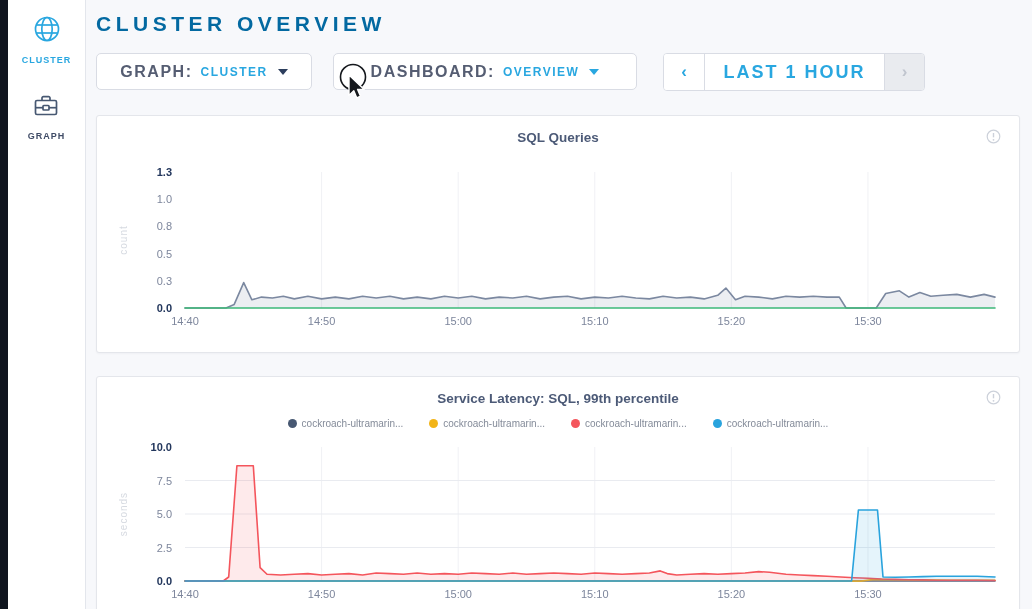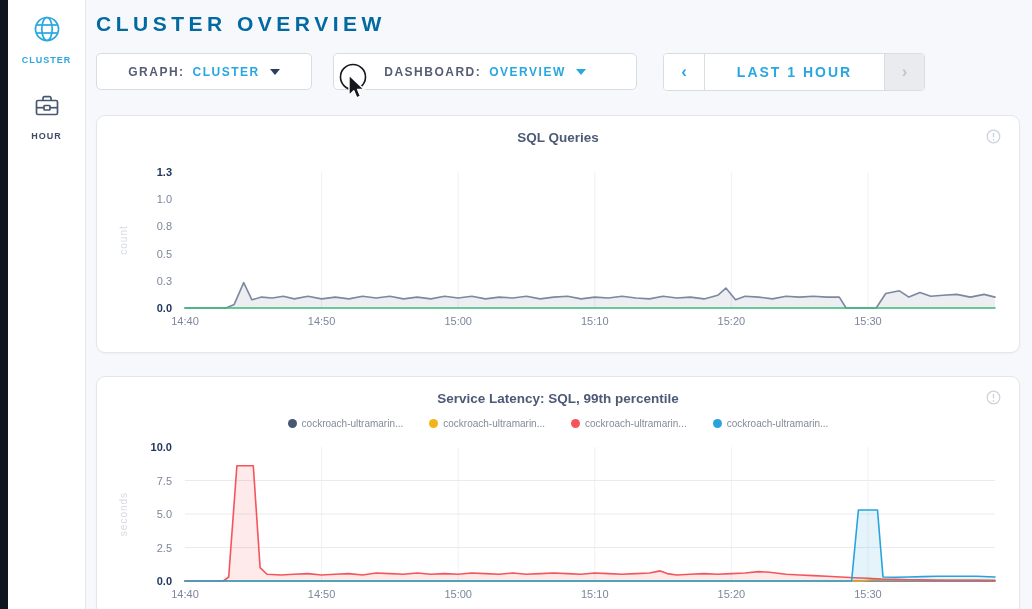--- a/index.html
+++ b/index.html
@@ -35,42 +35,42 @@
   }
 
   
   .controls { display: flex; margin-top: 17px; align-items: stretch; }
   .dd-box {
     height: 37px; background: #fff; border: 1px solid #d9dce4; border-radius: 5px;
     display: flex; align-items: center; justify-content: center; cursor: pointer;
   }
   .dd-graph { width: 216px; }
   .dd-dashboard { width: 304px; margin-left: 21px; }
-  .dd-label { font-size: 12px; font-weight: 700; letter-spacing: 1.5px; color: #555d72; }
+  .dd-label { font-size: 16px; font-weight: 700; letter-spacing: 1.5px; color: #555d72; }
   .dd-value { font-size: 12px; font-weight: 700; letter-spacing: 1.5px; color: #29a7e0; margin-left: 8px; }
   .caret { width: 0; height: 0; border-left: 5px solid transparent; border-right: 5px solid transparent; margin-left: 10px; }
   .caret-navy { border-top: 6px solid #2c3e5d; }
   .caret-blue { border-top: 6px solid #29a7e0; }
 
   .time-selector {
     margin-left: 26px; height: 38px; display: flex; align-items: stretch;
     border: 1px solid #d9dce4; border-radius: 4px; overflow: hidden; background: #fff;
   }
   .ts-btn { width: 40px; display: flex; align-items: center; justify-content: center; font-size: 17px; font-weight: 700; cursor: pointer; }
   .ts-prev { color: #29a7e0; background: #fff; }
   .ts-next { color: #c0c5ce; background: #e9ebef; border-left: 1px solid #d9dce4; cursor: default; }
   .ts-label {
     width: 180px; display: flex; align-items: center; justify-content: center;
-    font-size: 14px; font-weight: 700; letter-spacing: 2px; color: #29a7e0;
+    font-size: 18px; font-weight: 700; letter-spacing: 2px; color: #29a7e0;
     border-left: 1px solid #d9dce4; cursor: pointer;
   }
 
   
   .card {
-    background: #fff; border: 1px solid #e4e6eb; border-radius: 9px;
+    background: #fff; border: 1px solid #e4e6eb; border-radius: 3px;
     box-shadow: 0 1px 2px rgba(40,50,80,0.04);
     margin-top: 24px; padding: 12px 16px 6px 16px; position: relative;
   }
   .card + .card { margin-top: 23px; }
   .card-header { position: relative; text-align: center; height: 22px; }
   .chart-title { font-size: 13.5px; font-weight: 700; color: #4c5a77; }
   .info-icon { position: absolute; right: 2px; top: 1px; cursor: pointer; }
 
   .legend-row { display: flex; justify-content: center; gap: 26px; height: 20px; align-items: center; margin-top: 2px; }
   .legend-item { display: flex; align-items: center; gap: 5px; cursor: pointer; }
@@ -104,21 +104,21 @@
   <div class="nav-item">
     <span>
       <svg width="30" height="30" viewBox="0 0 30 30" fill="none" stroke="#475872" stroke-width="1.7">
         <rect x="4.5" y="9.5" width="21" height="14" rx="1.5"></rect>
         <path d="M11 9.5 V7 a1.4 1.4 0 0 1 1.4-1.4 h5.2 A1.4 1.4 0 0 1 19 7 v2.5"></path>
         <rect x="12" y="14.5" width="6" height="4.5" rx="0.8"></rect>
         <line x1="4.5" y1="16.7" x2="12" y2="16.7"></line>
         <line x1="18" y1="16.7" x2="25.5" y2="16.7"></line>
       </svg>
     </span>
-    <span class="nav-label">HOUR</span>
+    <span class="nav-label">GRAPH</span>
   </div>
 </div>
 
 <div class="main">
   <h1 class="page-title">CLUSTER OVERVIEW</h1>
 
   <div class="controls">
     <div class="dd-box dd-graph">
       <span class="dd-label">GRAPH:</span>
       <span class="dd-value">CLUSTER</span>

